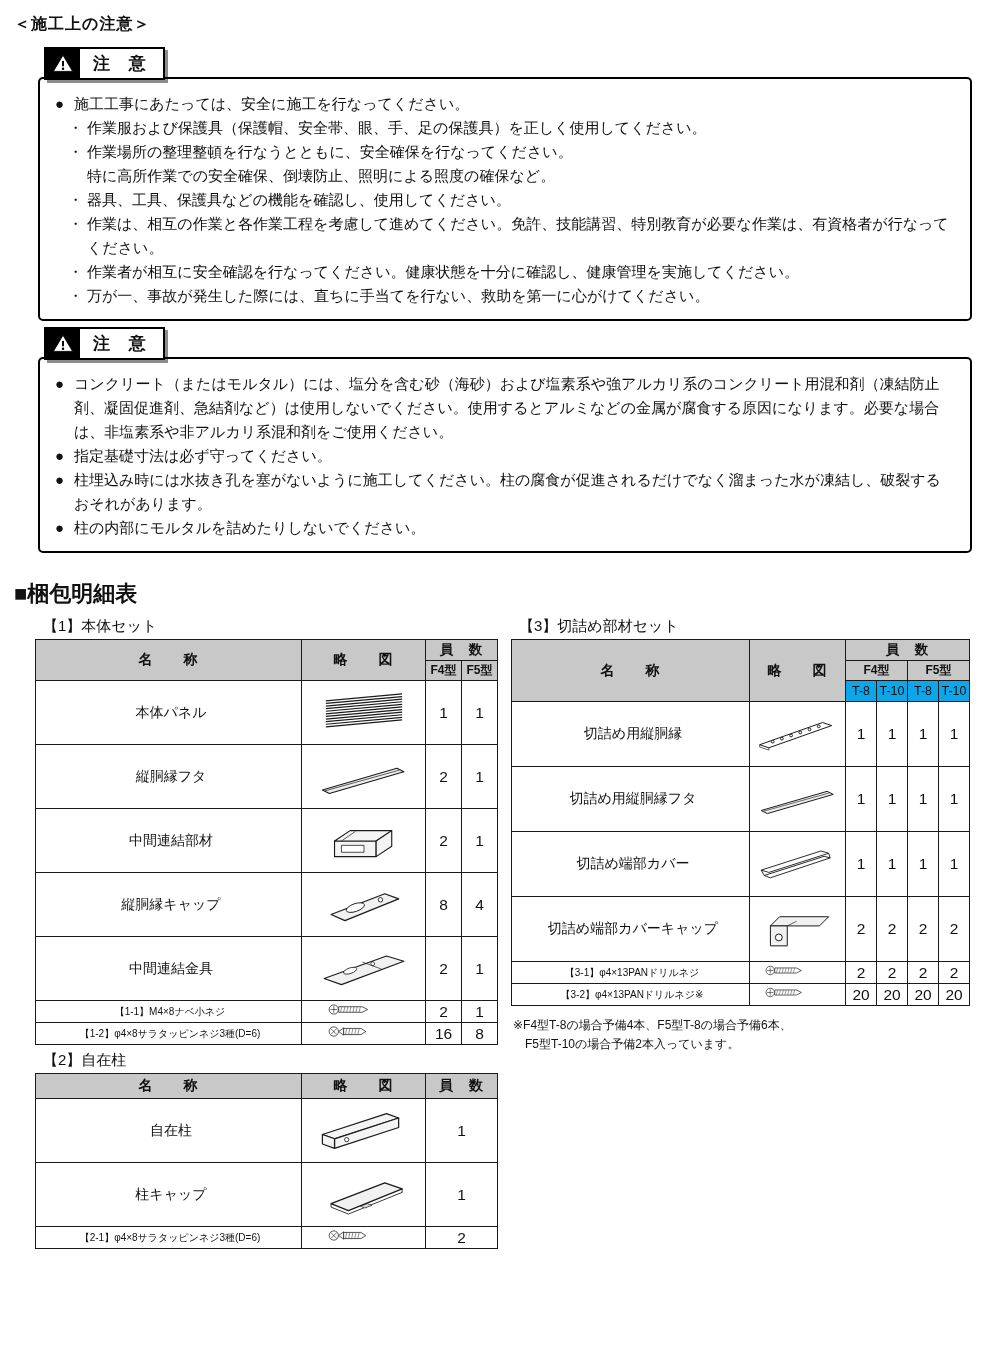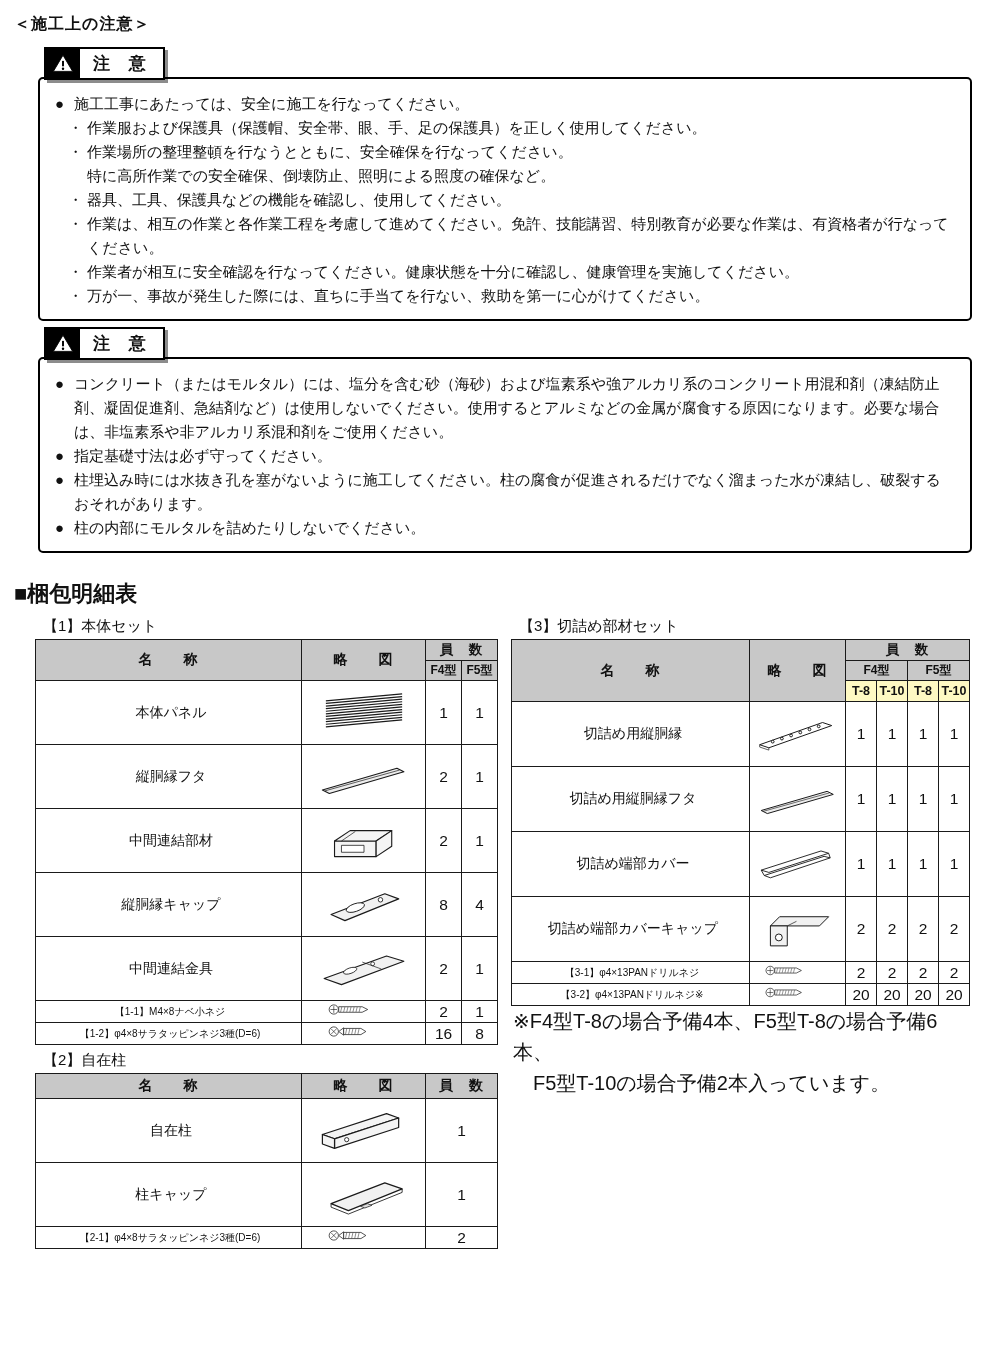--- a/index.html
+++ b/index.html
@@ -26,34 +26,34 @@
   .tables{display:flex;gap:14px;margin:8px 0 0 21px;align-items:flex-start;}
   .tcol-left{width:462px;}
   .tcol-right{width:458px;}
   .tcaption{font-size:15px;margin:6px 0 3px 0;padding-left:8px;}
   .tcaption.first{margin-top:0;}
 
   table{border-collapse:collapse;table-layout:fixed;background:#fff;}
   th,td{border:1.5px solid #1a1a1a;box-sizing:border-box;}
   th{background:#c8c8c8;font-size:14px;font-weight:bold;padding:1px 2px;letter-spacing:1px;}
   tr.modelrow th{font-size:12px;height:20px;letter-spacing:0;}
-  tr.subhead th{background:#fef9c3;font-weight:bold;font-size:12.5px;height:21px;letter-spacing:0;}
+  tr.subhead th{background:#0ea5e9;font-weight:normal;font-size:12.5px;height:21px;letter-spacing:0;}
   th.qty-head{height:21px;font-size:13.5px;}
   td.cell-name{font-size:14px;padding:2px 3px 2px 8px;text-align:center;}
   td.cell-sketch{text-align:center;vertical-align:middle;padding:1px;}
   td.cell-qty{text-align:center;font-size:15.5px;}
   #table1 tbody tr, #table2 tbody tr{height:64px;}
   #table3 tbody tr{height:65px;}
   tbody tr.compact{height:22px !important;}
   tbody tr.compact td.cell-name{font-size:10px;white-space:nowrap;overflow:hidden;padding-left:6px;margin-left:43px;}
   .sketch{width:112px;height:52px;display:inline-block;vertical-align:middle;}
   .tcol-right .sketch{width:92px;height:50px;}
   .sketch-sm{width:74px;height:15px;}
   .tcol-right .sketch-sm{width:68px;height:15px;}
-  .footnote{font-size:20px;line-height:1.55;margin-top:0;white-space:pre-line;padding-left:2px;}
+  .footnote{font-size:12px;line-height:1.55;margin-top:10px;white-space:pre-line;padding-left:2px;}
 </style>
 </head>
 <body>
 
 <svg width="0" height="0" style="position:absolute" aria-hidden="true">
   <defs>
     <symbol id="icon-panel" viewBox="0 0 120 60">
       <g stroke="#1a1a1a" stroke-width="1.4" fill="none">
         <line x1="16" y1="16" x2="104" y2="8"></line>
           <line x1="16" y1="19" x2="104" y2="11"></line>

